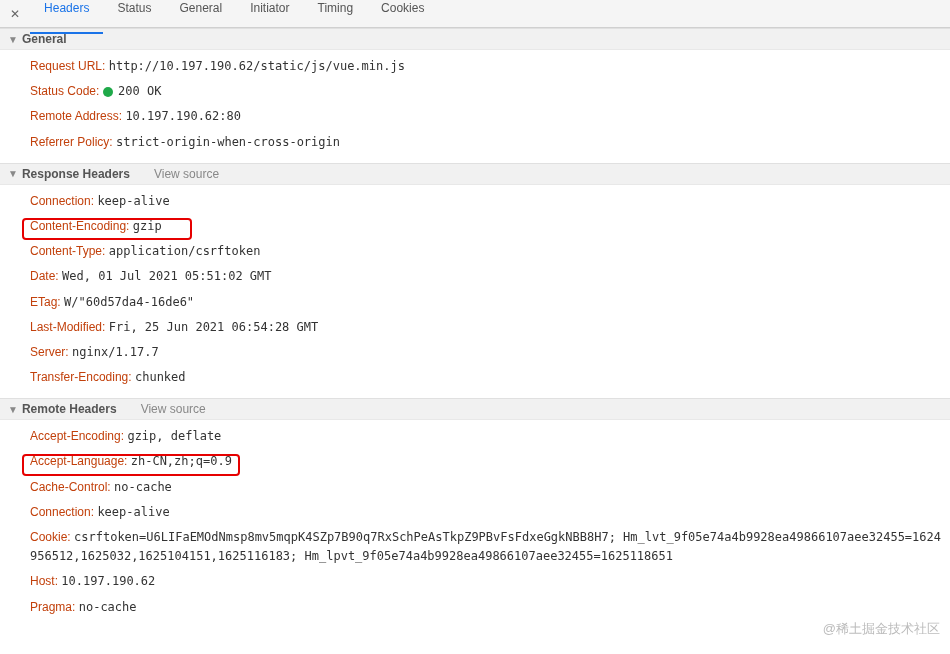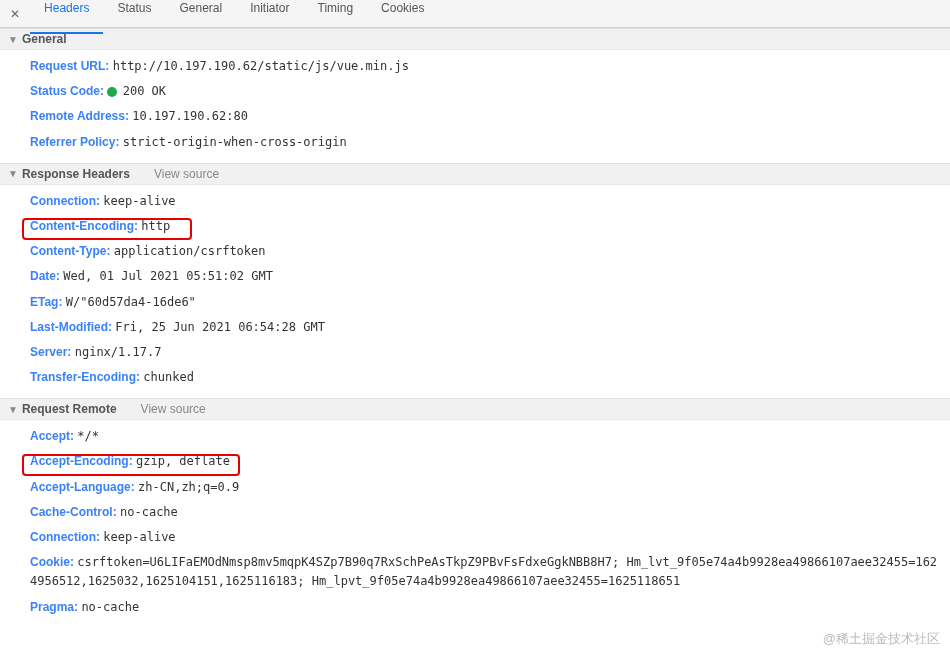--- a/index.html
+++ b/index.html
@@ -63,22 +63,22 @@
     }
     .kv-list {
       padding: 4px 0 8px 0;
     }
     .kv {
       padding: 3px 6px 3px 30px;
       line-height: 1.6;
       word-break: break-all;
     }
     .kv .k {
-      font-weight: bold;
-      color: #3b82f6;
+      font-weight: normal;
+      color: #c2410c;
     }
     .kv .v {
       color: #333;
     }
     .kv .v.mono {
       font-family: Consolas, monospace;
       font-size: 12px;
     }
     .status-dot {
       display: inline-block;
@@ -91,21 +91,21 @@
     }
     .red-box {
       position: absolute;
       border: 2px solid #e60000;
       border-radius: 4px;
       pointer-events: none;
     }
     .watermark {
       position: absolute;
       right: 10px;
-      bottom: 6px;
+      bottom: 16px;
       color: rgba(120,120,120,0.5);
       font-size: 13px;
     }
   </style>
 </head>
 <body>
 
 <div class="tabs">
   <span class="close-x">✕</span>
   <div class="tab active">Headers</div>
@@ -127,41 +127,41 @@
   <div class="kv"><span class="k">Referrer Policy:</span> <span class="v mono">strict-origin-when-cross-origin</span></div>
 </div>
 
 <div class="section-header">
   <span class="disclosure">▼</span>
   <span>Response Headers</span>
   <span class="view-source">View source</span>
 </div>
 <div class="kv-list">
   <div class="kv"><span class="k">Connection:</span> <span class="v mono">keep-alive</span></div>
-  <div class="kv"><span class="k">Content-Encoding:</span> <span class="v mono">http</span></div>
+  <div class="kv"><span class="k">Content-Encoding:</span> <span class="v mono">gzip</span></div>
   <div class="kv"><span class="k">Content-Type:</span> <span class="v mono">application/csrftoken</span></div>
   <div class="kv"><span class="k">Date:</span> <span class="v mono">Wed, 01 Jul 2021 05:51:02 GMT</span></div>
   <div class="kv"><span class="k">ETag:</span> <span class="v mono">W/"60d57da4-16de6"</span></div>
   <div class="kv"><span class="k">Last-Modified:</span> <span class="v mono">Fri, 25 Jun 2021 06:54:28 GMT</span></div>
   <div class="kv"><span class="k">Server:</span> <span class="v mono">nginx/1.17.7</span></div>
   <div class="kv"><span class="k">Transfer-Encoding:</span> <span class="v mono">chunked</span></div>
 </div>
 
 <div class="section-header">
   <span class="disclosure">▼</span>
-  <span>Request Remote</span>
+  <span>Remote Headers</span>
   <span class="view-source">View source</span>
 </div>
 <div class="kv-list">
-  <div class="kv"><span class="k">Accept:</span> <span class="v mono">*/*</span></div>
   <div class="kv"><span class="k">Accept-Encoding:</span> <span class="v mono">gzip, deflate</span></div>
   <div class="kv"><span class="k">Accept-Language:</span> <span class="v mono">zh-CN,zh;q=0.9</span></div>
   <div class="kv"><span class="k">Cache-Control:</span> <span class="v mono">no-cache</span></div>
   <div class="kv"><span class="k">Connection:</span> <span class="v mono">keep-alive</span></div>
   <div class="kv"><span class="k">Cookie:</span> <span class="v mono">csrftoken=U6LIFaEMOdNmsp8mv5mqpK4SZp7B90q7RxSchPeAsTkpZ9PBvFsFdxeGgkNBB8H7; Hm_lvt_9f05e74a4b9928ea49866107aee32455=1624956512,1625032,1625104151,1625116183; Hm_lpvt_9f05e74a4b9928ea49866107aee32455=1625118651</span></div>
+  <div class="kv"><span class="k">Host:</span> <span class="v mono">10.197.190.62</span></div>
   <div class="kv"><span class="k">Pragma:</span> <span class="v mono">no-cache</span></div>
 
 </div>
 
 <div class="red-box" style="left:22px; top:218px; width:170px; height:22px;"></div>
 <div class="red-box" style="left:22px; top:454px; width:218px; height:22px;"></div>
 
 <div class="watermark">@稀土掘金技术社区</div>
 
 </body></html>

